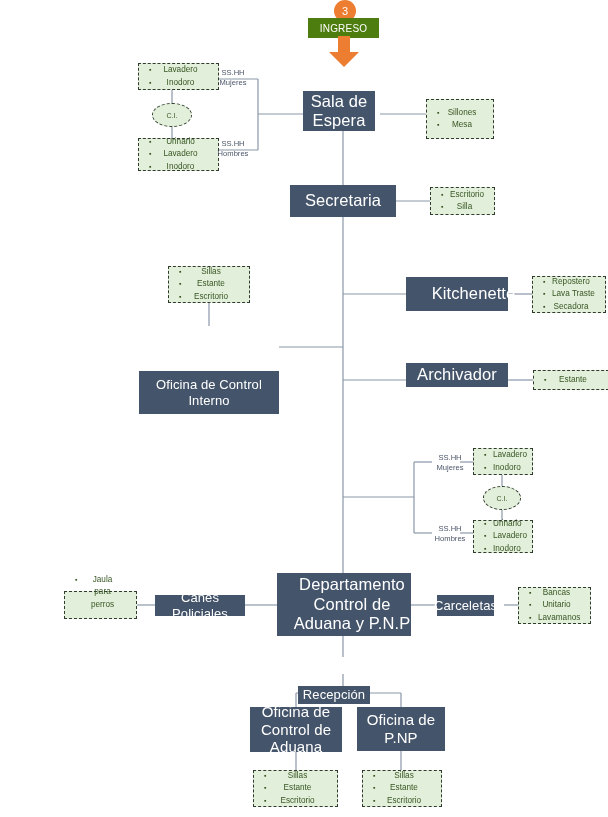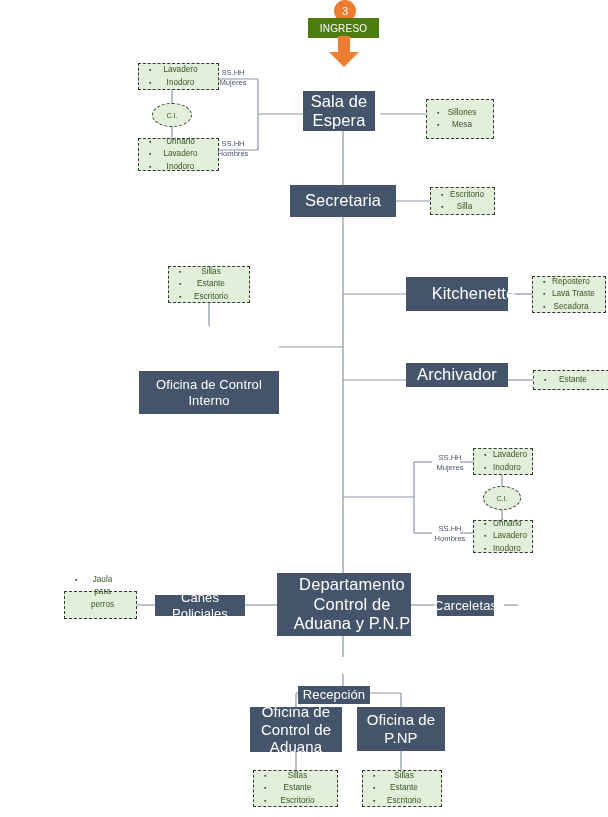--- a/index.html
+++ b/index.html
@@ -304,20 +304,36 @@
   </div>
 
   <div class="navy sml" style="left:155px;top:595px;width:90px;height:21px;">Canes Policiales</div>
 
   <div class="navy big" style="left:277px;top:573px;width:134px;height:63px;white-space:pre-line;padding-left:16px;">Departamento
 Control de
 Aduana y P.N.P</div>
 
   <div class="navy sml" style="left:437px;top:595px;width:57px;height:21px;">Carceletas</div>
 
+  <div class="green" style="left:518px;top:587px;width:73px;height:37px;">
+    <ul>
+      <li>
+          <span class="bullet">▪</span>
+          <span class="txt">Bancas</span>
+        </li>
+      <li>
+          <span class="bullet">▪</span>
+          <span class="txt">Unitario</span>
+        </li>
+      <li>
+          <span class="bullet">▪</span>
+          <span class="txt">Lavamanos</span>
+        </li>
+    </ul>
+  </div>
 
   <div class="navy sml" style="left:298px;top:686px;width:72px;height:18px;">Recepción</div>
 
   <div class="navy tiny" style="left:250px;top:707px;width:92px;height:45px;white-space:pre-line;">Oficina de
 Control de
 Aduana</div>
 
   <div class="navy tiny" style="left:357px;top:707px;width:88px;height:44px;">Oficina de P.NP</div>
 
   <div class="green" style="left:253px;top:770px;width:85px;height:37px;">

